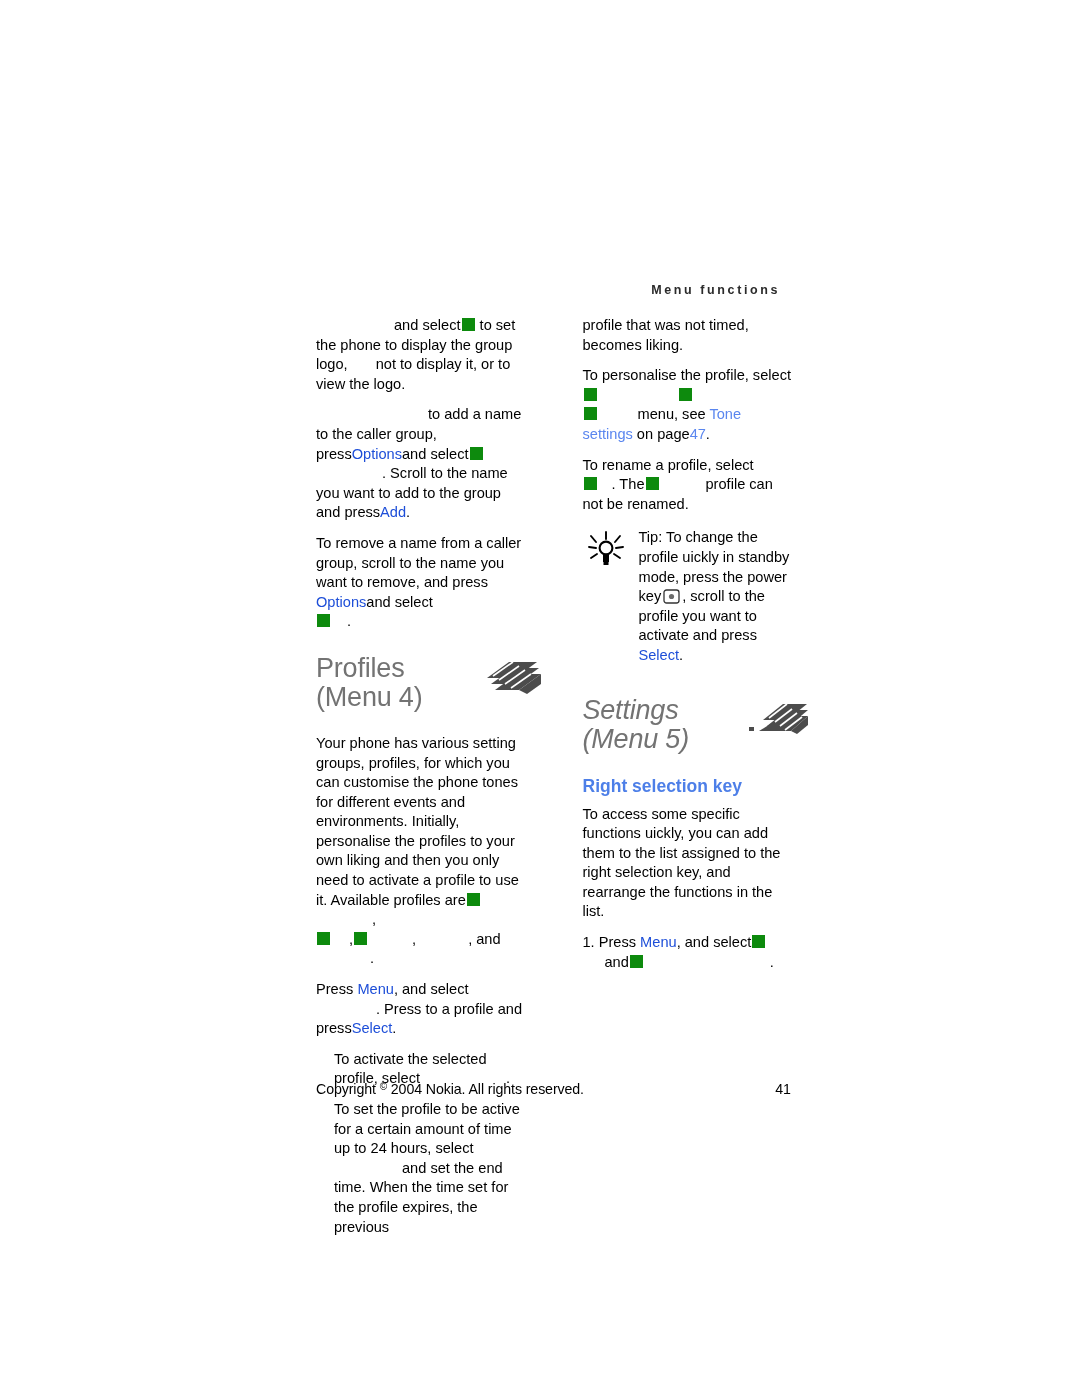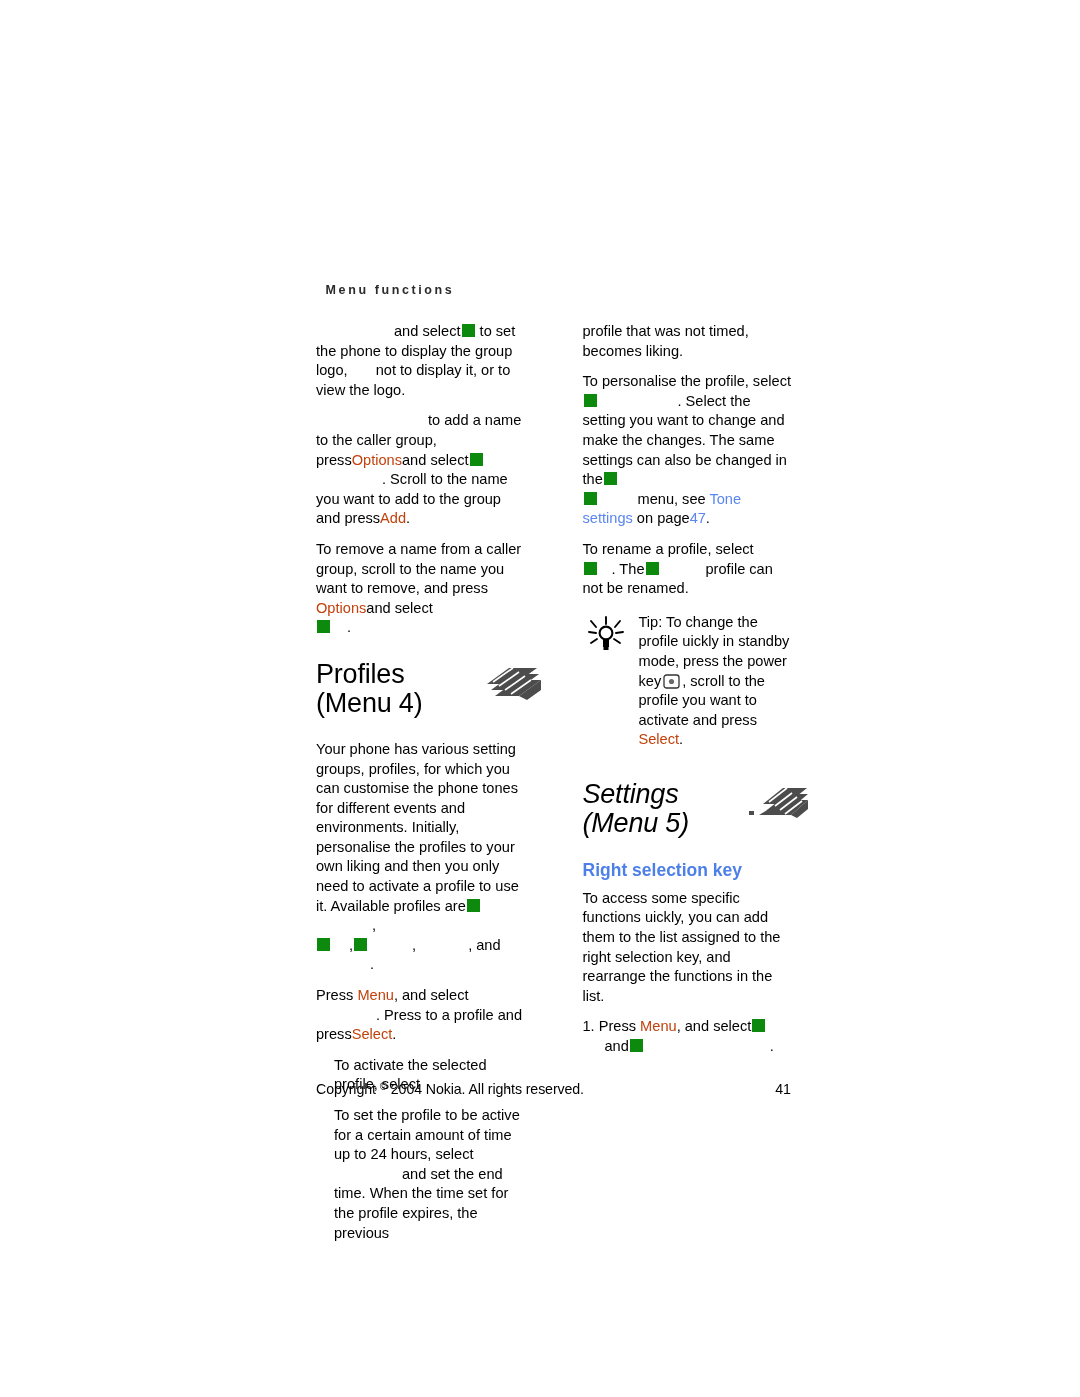--- a/index.html
+++ b/index.html
@@ -10,62 +10,61 @@
     color:#000000;
     -webkit-font-smoothing:antialiased;
     overflow:hidden;
   }
   .page{position:relative;width:1080px;height:1397px;}
 
   .running-head{
     position:absolute;
     left:0;right:300px;
     top:283px;
-    text-align:center;
+    text-align:right;
     font-size:12.5px;
     font-weight:bold;
     letter-spacing:2.6px;
     color:#2b2b2b;
   }
 
   .columns{
     position:absolute;
     left:316px;
     top:316px;
     width:475px;
     display:flex;
     gap:58px;
     align-items:flex-start;
-    margin-top:6px;
   }
   .col{width:232px;}
 
   p{margin:0 0 11px 0;font-size:14.6px;line-height:19.6px;}
 
   .ind{padding-left:18px;}
   .num{padding-left:22px;text-indent:-22px;}
   .num2{padding-left:40px;}
 
-  .g{color:#c2410c;text-align:right;}
+  .g{color:#1d4ed8;text-align:right;}
   .gsq{
     display:inline-block;
     width:13px;height:13px;
     background:#0d8a0d;
     vertical-align:-1px;
     margin:0 1px;
   }
   .gap{display:inline-block;}
   .lnk{color:#5a86ef;}
 
   h2.sect{
     margin:20px 0 0 0;
     font-size:27px;
     line-height:29px;
     font-weight:normal;
-    color:#000000;
+    color:#737373;
     letter-spacing:-0.2px;
   }
   h2.sect .ln2{display:block;}
   .sect-wrap{position:relative;margin:22px 0 18px 0;min-height:62px;}
   .sect-wrap h2.sect{margin:0;}
 
   h3.sub{
     margin:4px 0 8px 0;
     font-size:17.5px;
     line-height:21px;
@@ -177,21 +176,21 @@
       </p>
 
     </div>
 
     <div class="col">
 
       <p>profile that was not timed, becomes liking.</p>
 
       <p>
         <span>To personalise the profile, select</span><br>
-        <span class="gsq"></span><span class="gap" style="width:80px"></span><span>. Select the setting you want to change and make the changes. The same settings can also be changed in the</span><span class="gsq"></span><br>
+        <span class="gsq"></span><span class="gap" style="width:80px"></span><span class="gsq"></span><br>
         <span class="gsq"></span><span class="gap" style="width:40px"></span><span>menu, see</span>
         <span class="lnk">Tone settings</span>
         <span>on page</span><span class="lnk">47</span><span>.</span>
       </p>
 
       <p>
         <span>To rename a profile, select</span><br>
         <span class="gsq"></span><span class="gap" style="width:14px"></span><span>. The</span><span class="gsq"></span><span class="gap" style="width:46px"></span><span>profile can not be renamed.</span>
       </p>
 

